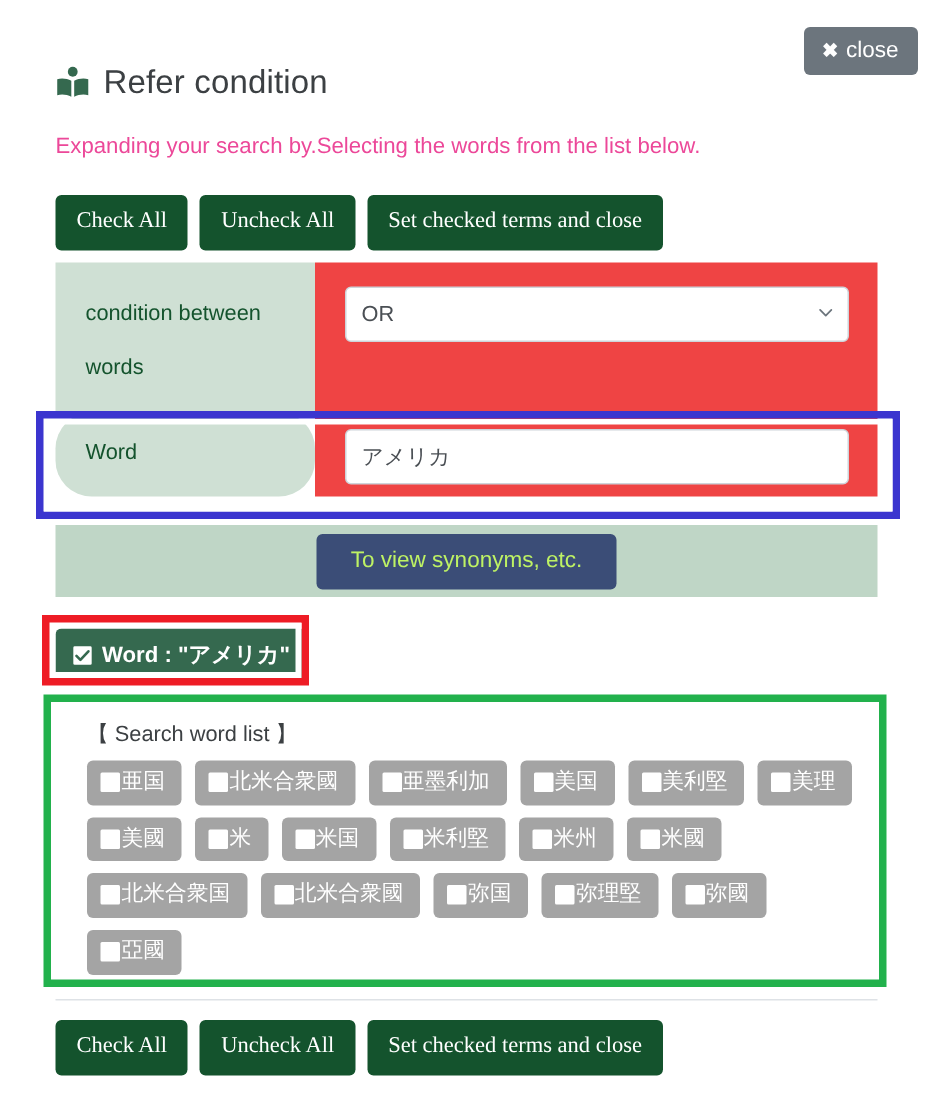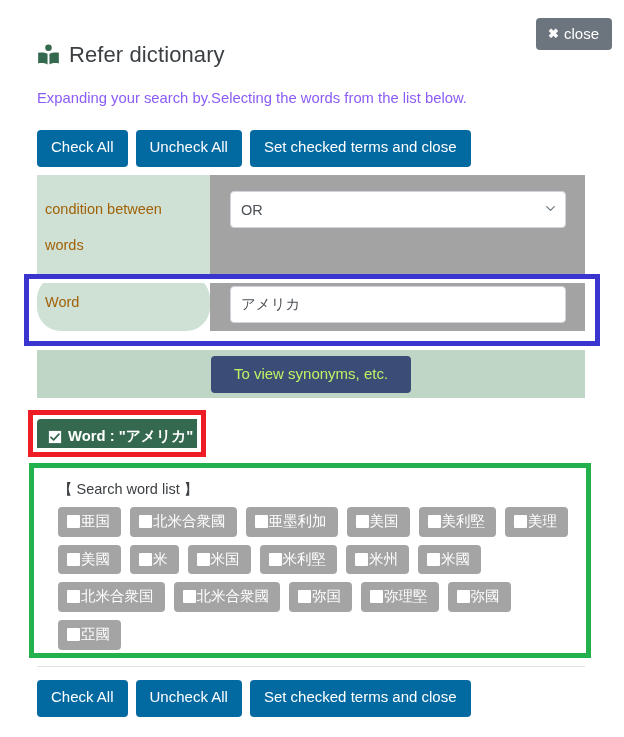--- a/index.html
+++ b/index.html
@@ -30,45 +30,45 @@
   
   .hdr {
     position: absolute; left: 37px; top: 42px;
     display: flex; align-items: center; gap: 9px;
   }
   .book-icon { width: 23px; height: 23px; display:block; }
   .hdr-title { font-size: 22px; color: #3c4043; letter-spacing: .1px; }
 
   .subtitle {
     position: absolute; left: 37px; top: 90px;
-    font-size: 14.8px; color: #8b5cf6;
+    font-size: 14.8px; color: #ec4899;
   }
 
   
   .btnrow { position: absolute; display: flex; gap: 8px; }
   .btnrow.top { left: 37px; top: 130px; }
   .btnrow.bottom { left: 37px; top: 680px; }
   .nbtn {
-    background: #0369a1; color: #fff; border: none; border-radius: 4px;
+    background: #14532d; color: #fff; border: none; border-radius: 4px;
     font-size: 15px; padding: 9px 14px 11px 14px; cursor: pointer;
-    font-family: Liberation Sans, sans-serif; line-height: 1.1;
+    font-family: Liberation Serif, serif; line-height: 1.1;
     white-space: nowrap;
   }
 
   
   .cond-wrap { position: absolute; left: 37px; top: 175px; width: 548px; }
   .cond-row { display: flex; align-items: stretch; }
   .cond-row.r1 { height: 100px; }
   .cond-row.r2 { height: 56px; }
   .cond-label {
-    width: 173px; background: #cfe0d4; color: #a16207;
-    font-size: 14.5px; padding: 22px 0 0 8px; line-height: 36px;
+    width: 173px; background: #cfe0d4; color: #14532d;
+    font-size: 14.5px; padding: 22px 0 0 20px; line-height: 36px;
   }
   .cond-label.two { padding-top: 16px; }
-  .cond-field { flex: 1; background: #a3a3a3; padding: 16px 19px 0 20px; }
+  .cond-field { flex: 1; background: #ef4444; padding: 16px 19px 0 20px; }
   .cond-row.r2 .cond-label { padding-top: 0; display:flex; align-items:center; line-height:1.1;border-radius:24px; }
   .cond-row.r2 .cond-field { padding-top: 11px; }
 
   select.sel, input.txt {
     width: 100%; height: 37px; border: 1px solid #ced4da; border-radius: 4px;
     background: #fff; color: #4a4f54; font-size: 14.5px;
     padding: 0 10px; font-family: "Liberation Sans","DejaVu Sans",sans-serif;
     outline: none;
   }
   select.sel {
@@ -149,21 +149,21 @@
   </button>
 
   <div class="hdr">
     <span>
       <svg class="book-icon" viewBox="0 0 24 24" aria-hidden="true">
         <circle cx="12" cy="4" r="3.4" fill="#35694f"></circle>
         <path d="M1.2 9.2 C4 8.4 8 8.6 11 10.3 L11 21.4 C8 19.7 4 19.5 1.2 20.3 Z" fill="#35694f"></path>
         <path d="M22.8 9.2 C20 8.4 16 8.6 13 10.3 L13 21.4 C16 19.7 20 19.5 22.8 20.3 Z" fill="#35694f"></path>
       </svg>
     </span>
-    <span class="hdr-title">Refer dictionary</span>
+    <span class="hdr-title">Refer condition</span>
   </div>
 
   <div class="subtitle">Expanding your search by.Selecting the words from the list below.</div>
 
   <div class="btnrow top">
     <button class="nbtn">Check All</button>
     <button class="nbtn">Uncheck All</button>
     <button class="nbtn">Set checked terms and close</button>
   </div>
 

